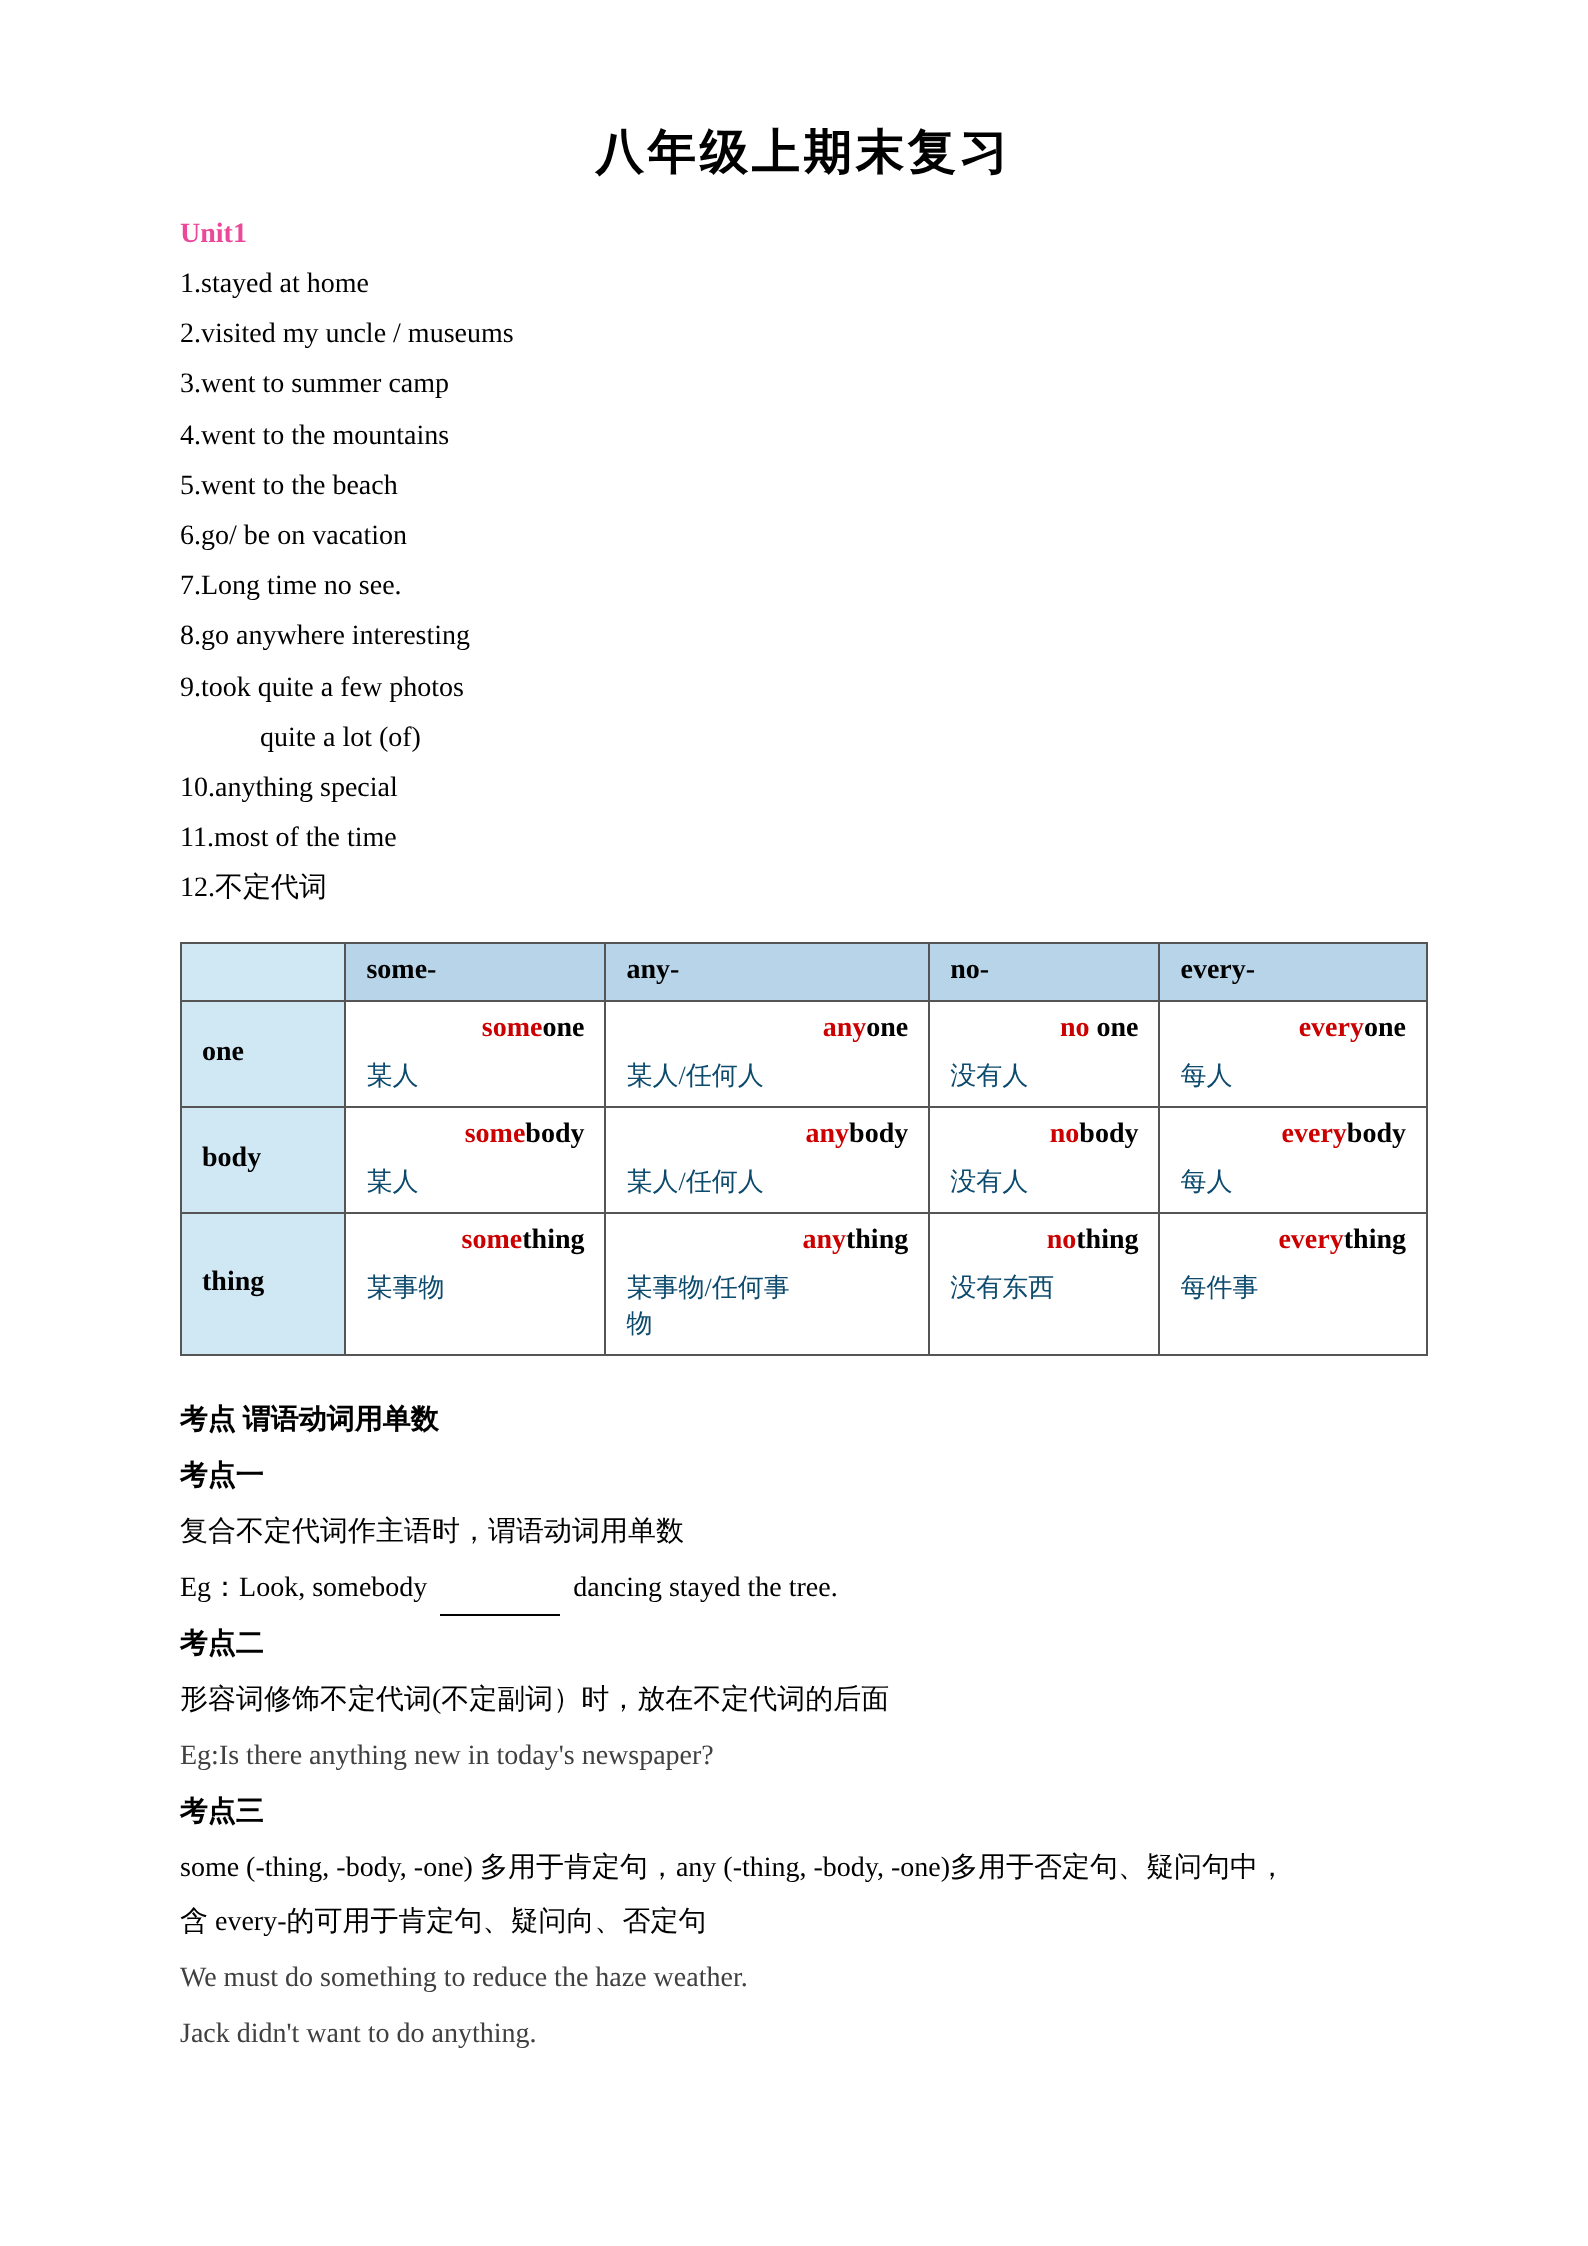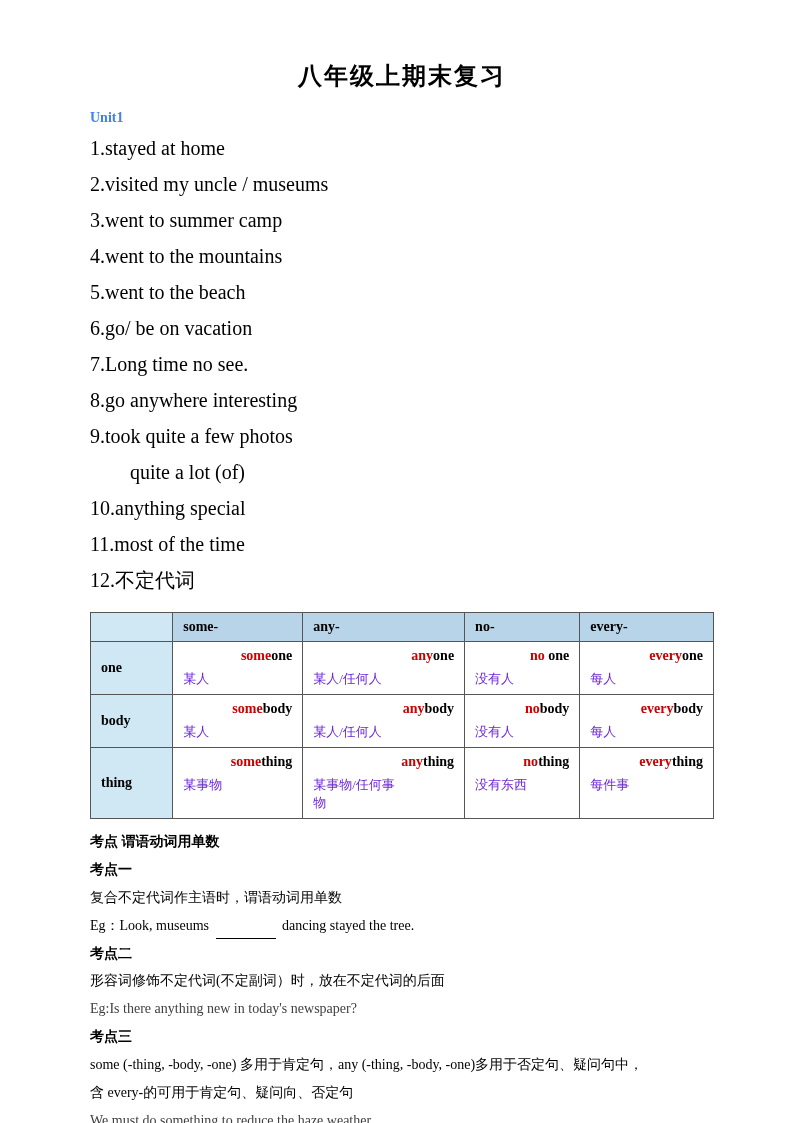--- a/index.html
+++ b/index.html
@@ -17,41 +17,41 @@
       padding: 60px 80px 60px 90px;
     }
     .page-title {
       text-align: center;
       font-size: 24px;
       font-weight: bold;
       margin-bottom: 18px;
       letter-spacing: 2px;
     }
     .unit-label {
-      color: #3b82f6;
+      color: #ec4899;
       font-weight: bold;
       margin-bottom: 4px;
     }
     .vocab-list {
       list-style: none;
       margin-bottom: 14px;
     }
     .vocab-list li {
       line-height: 1.8;
-      font-size: 20px;
+      font-size: 14px;
     }
     .indent {
       margin-left: 40px;
     }
 
     
     .pronoun-table {
       border-collapse: collapse;
       width: 100%;
-      margin-bottom: 10px;
+      margin-bottom: 20px;
       font-size: 14px;
     }
     .pronoun-table td, .pronoun-table th {
       border: 1px solid #555;
       padding: 6px 10px;
       vertical-align: top;
       min-height: 50px;
     }
     .pronoun-table .header-row td {
       background-color: #b8d4e8;
@@ -68,21 +68,21 @@
       font-weight: bold;
       display: block;
       margin-bottom: 6px;
       text-align: right;
     }
     .pronoun-table .cell-word span.normal {
       color: #000;
       font-weight: bold;
     }
     .pronoun-table .cell-meaning {
-      color: #6d28d9;
+      color: #0c4a6e;
       font-size: 13px;
     }
 
     
     .notes-section {
       margin-top: 4px;
     }
     .notes-section p {
       line-height: 1.85;
       font-size: 14px;
@@ -197,21 +197,21 @@
     </td>
   </tr>
 </tbody>
   </table>
 
 <div class="notes-section">
   <p class="kaodian">考点   谓语动词用单数</p>
   <p class="kaodian">考点一</p>
   <p>复合不定代词作主语时，谓语动词用单数</p>
   <p>
-    <span>Eg：Look, museums </span><span class="blank-line"></span><span> dancing stayed the tree.</span>
+    <span>Eg：Look, somebody </span><span class="blank-line"></span><span> dancing stayed the tree.</span>
   </p>
   <p class="kaodian">考点二</p>
   <p>形容词修饰不定代词(不定副词）时，放在不定代词的后面</p>
   <p class="eg-text">Eg:Is there anything new in today's newspaper?</p>
   <p class="kaodian">考点三</p>
   <p>some (-thing, -body, -one) 多用于肯定句，any (-thing, -body, -one)多用于否定句、疑问句中，</p>
   <p>含 every-的可用于肯定句、疑问向、否定句</p>
   <p class="eg-text">We must do something to reduce the haze weather.</p>
   <p class="eg-text">Jack didn't want to do anything.</p>
 </div>

